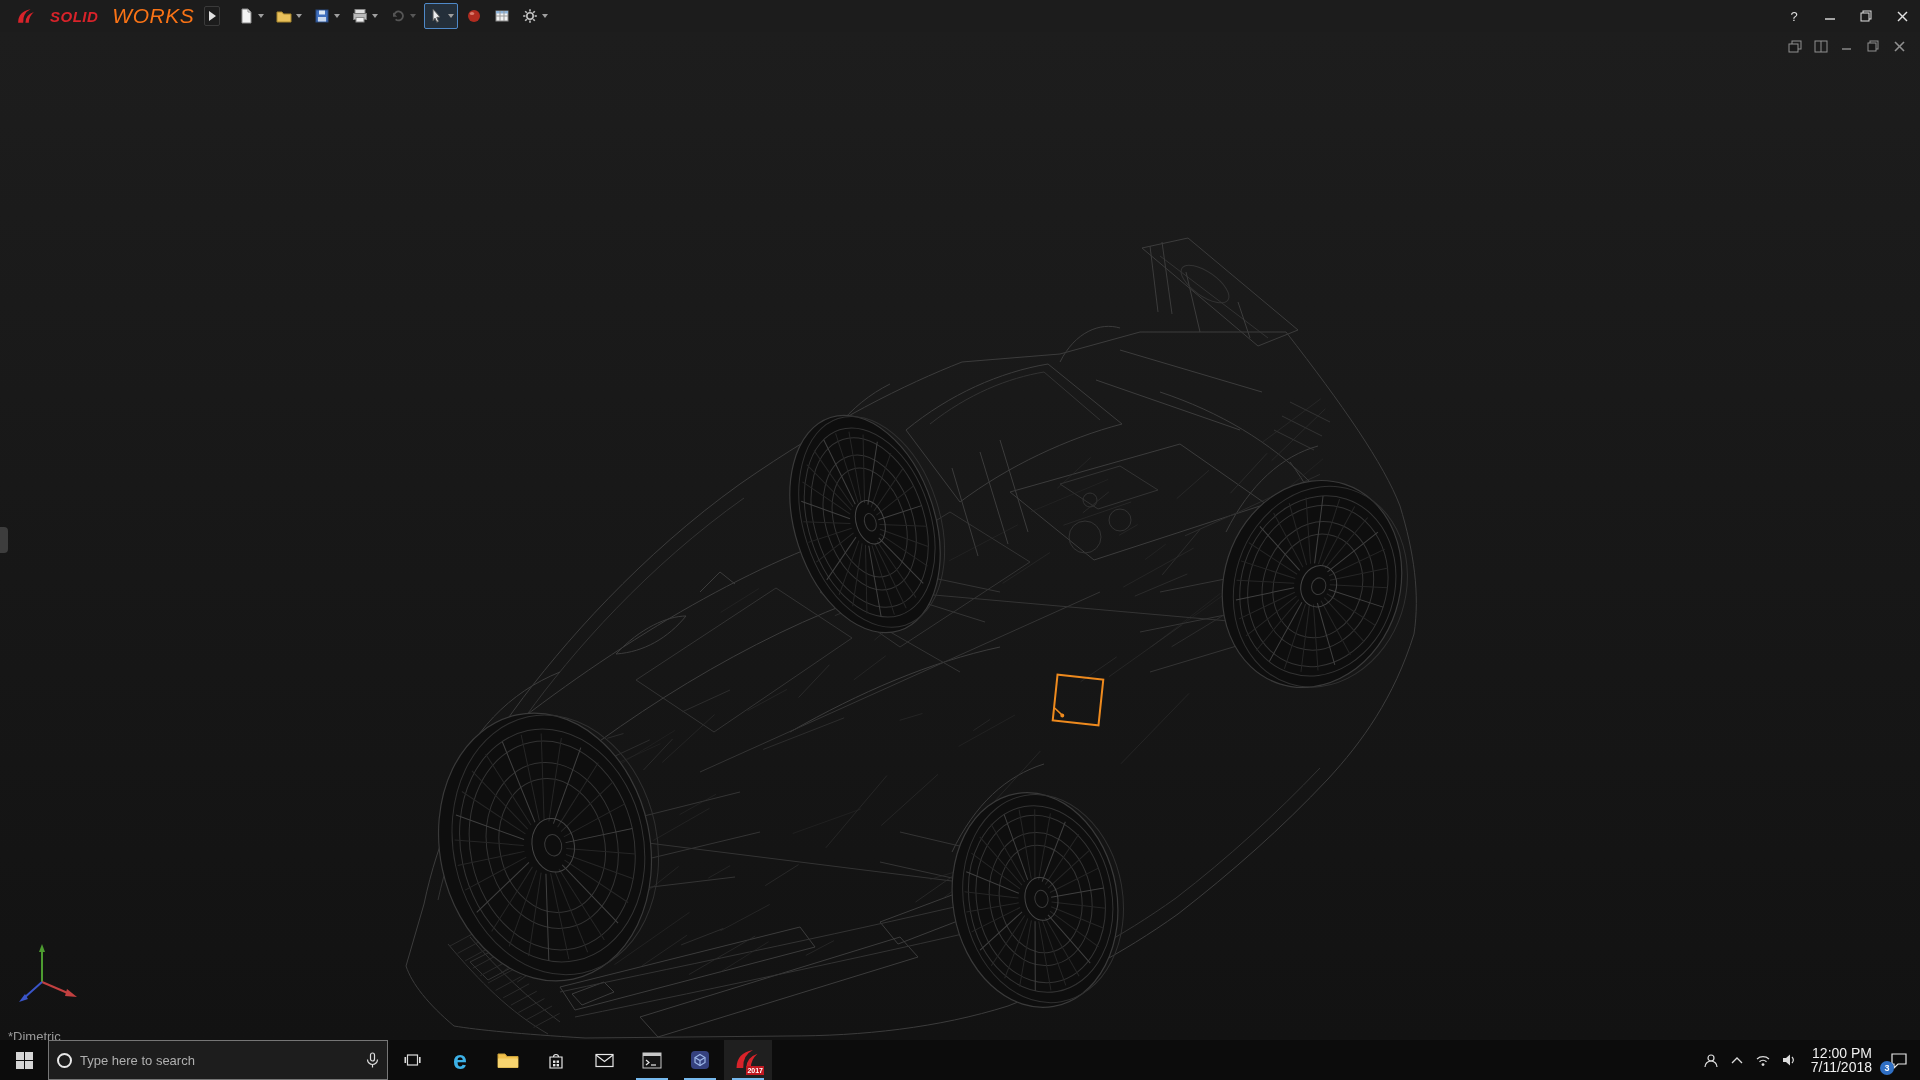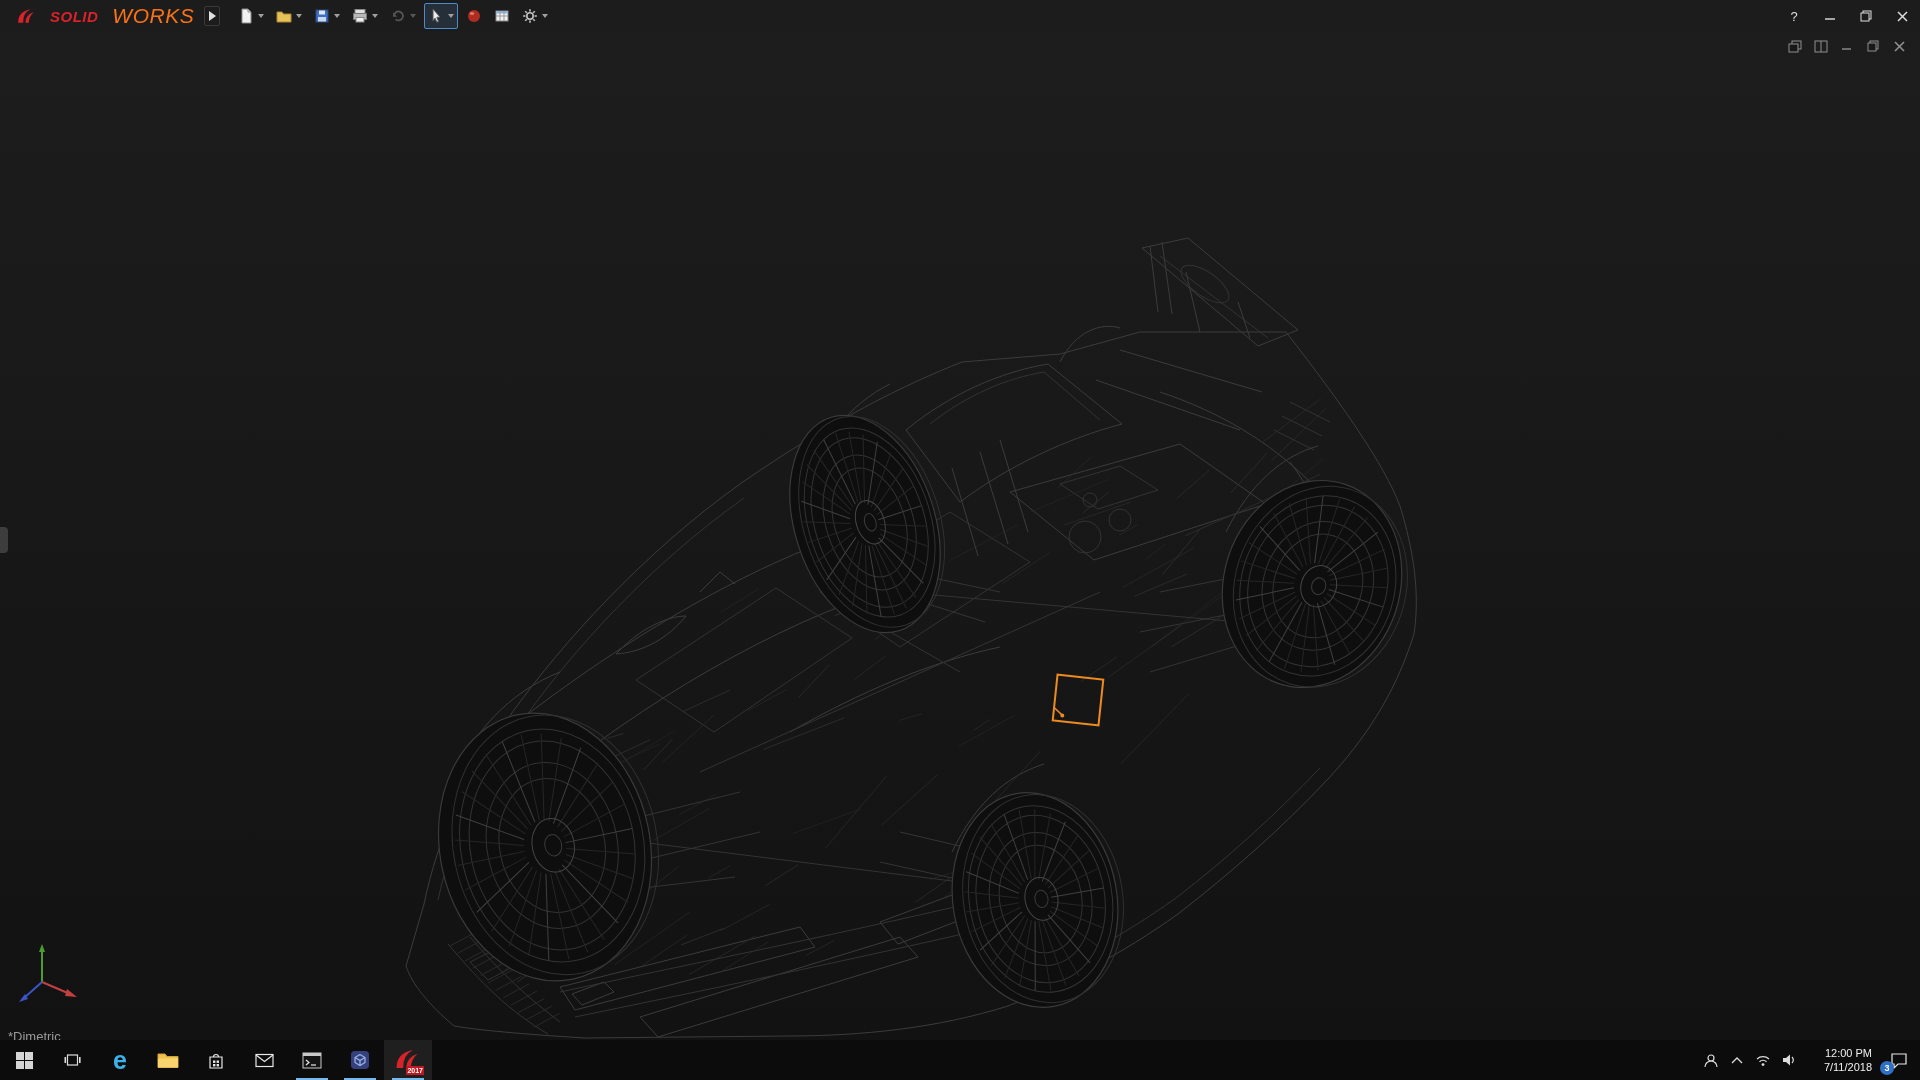--- a/index.html
+++ b/index.html
@@ -42,21 +42,21 @@
   .taskbar{flex:0 0 40px;height:40px;background:#0c0c0c;display:flex;align-items:stretch}
   .tb-btn{width:48px;display:flex;align-items:center;justify-content:center;cursor:pointer;position:relative}
   .tb-btn.open::after{content:"";position:absolute;bottom:0;left:8px;right:8px;height:2px;background:#76b9ed}
   .tb-btn.focused{background:#1f1f1f}
   .search-box{width:340px;display:flex;align-items:center;background:#1d1d1d;border:1px solid #767676;padding:0 8px;gap:8px}
   .cortana-ring{width:15px;height:15px;border:2px solid #e8e8e8;border-radius:50%;flex:0 0 auto}
   .search-input{flex:1 1 auto;background:transparent;border:none;outline:none;color:#c8c8c8;font-size:13px;font-family:inherit}
   .search-input::placeholder{color:#b0b0b0}
   .tray{margin-left:auto;display:flex;align-items:stretch}
   .tray-ic{width:26px;display:flex;align-items:center;justify-content:center;cursor:pointer}
-  .clock{width:76px;display:flex;flex-direction:column;align-items:flex-end;justify-content:center;color:#f0f0f0;font-size:11px;line-height:14px;padding-right:6px;cursor:pointer}
+  .clock{width:76px;display:flex;flex-direction:column;align-items:flex-end;justify-content:center;color:#f0f0f0;font-size:14px;line-height:14px;padding-right:6px;cursor:pointer}
   .action-center{position:relative;width:42px;display:flex;align-items:center;justify-content:center;cursor:pointer}
   .badge{position:absolute;left:2px;bottom:5px;min-width:14px;height:14px;border-radius:7px;background:#2f6fc4;color:#fff;font-size:9px;font-weight:bold;display:flex;align-items:center;justify-content:center;padding:0 2px}
   .edge-e{color:#3db2e8;font-size:25px;font-weight:bold;line-height:1}
   .sw-tile{position:relative;width:26px;height:26px}
   .sw-year{position:absolute;right:-3px;bottom:-2px;background:#c01820;color:#fff;font-size:7px;font-weight:bold;padding:0 1px;line-height:9px}
 </style>
 </head>
 <body>
 
 <div class="window">
@@ -543,20 +543,29 @@
   <div class="taskbar">
     <div class="tb-btn">
       <svg width="17" height="17" viewBox="0 0 17 17">
         <rect x="0" y="0" width="8" height="8" fill="#d6d6d6"></rect>
           <rect x="9" y="0" width="8" height="8" fill="#d6d6d6"></rect>
         <rect x="0" y="9" width="8" height="8" fill="#d6d6d6"></rect>
           <rect x="9" y="9" width="8" height="8" fill="#d6d6d6"></rect>
       </svg>
     </div>
 
+    <div class="search-box">
+      <span class="cortana-ring"></span>
+      <input class="search-input" type="text" placeholder="Type here to search" style="">
+      <svg width="13" height="17" viewBox="0 0 13 17">
+        <rect x="4.5" y="1" width="4" height="8" rx="2" fill="none" stroke="#dcdcdc" stroke-width="1.2"></rect>
+        <path d="M1.5 7.5 a5 5 0 0 0 10 0" fill="none" stroke="#dcdcdc" stroke-width="1.2"></path>
+        <line x1="6.5" y1="12.5" x2="6.5" y2="15.5" stroke="#dcdcdc" stroke-width="1.2"></line>
+      </svg>
+    </div>
 
     <div class="tb-btn">
       <svg width="17" height="16" viewBox="0 0 17 16">
         <rect x="3.5" y="3" width="10" height="10" fill="none" stroke="#dcdcdc" stroke-width="1.2"></rect>
         <rect x="0.5" y="5" width="1.6" height="6" fill="#dcdcdc"></rect>
         <rect x="15" y="5" width="1.6" height="6" fill="#dcdcdc"></rect>
       </svg>
     </div>
 
     <div class="tb-btn">

